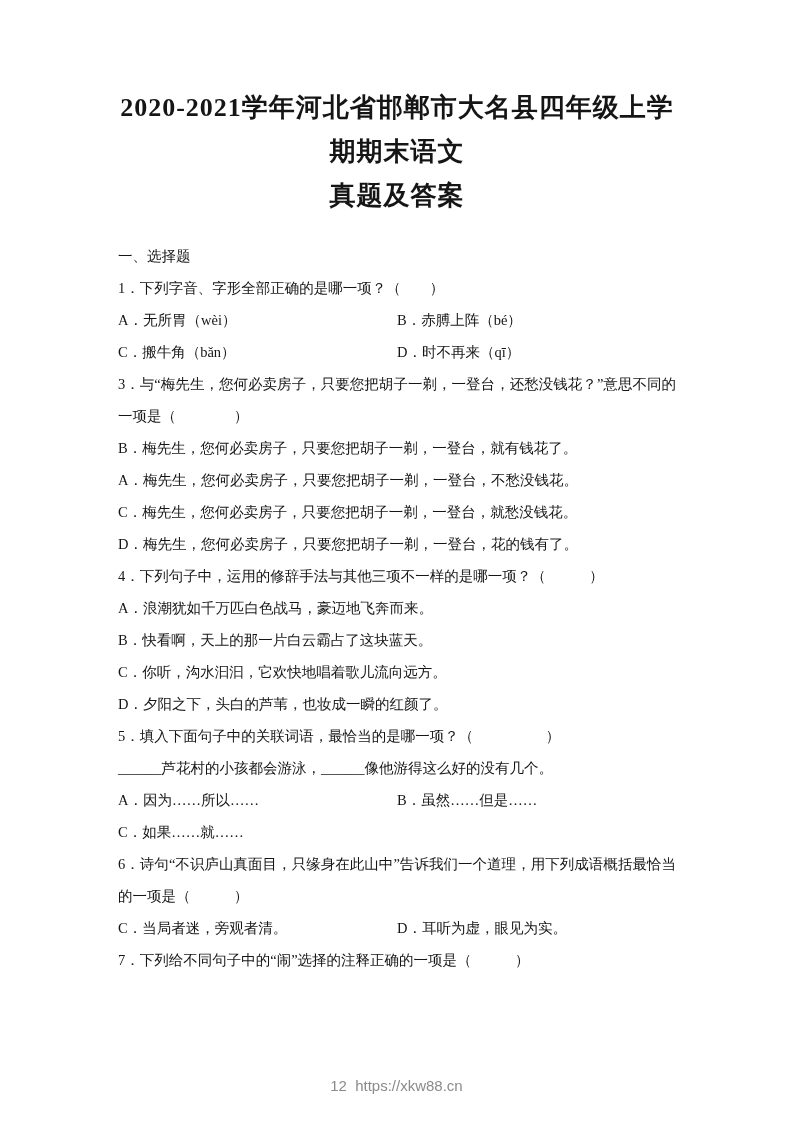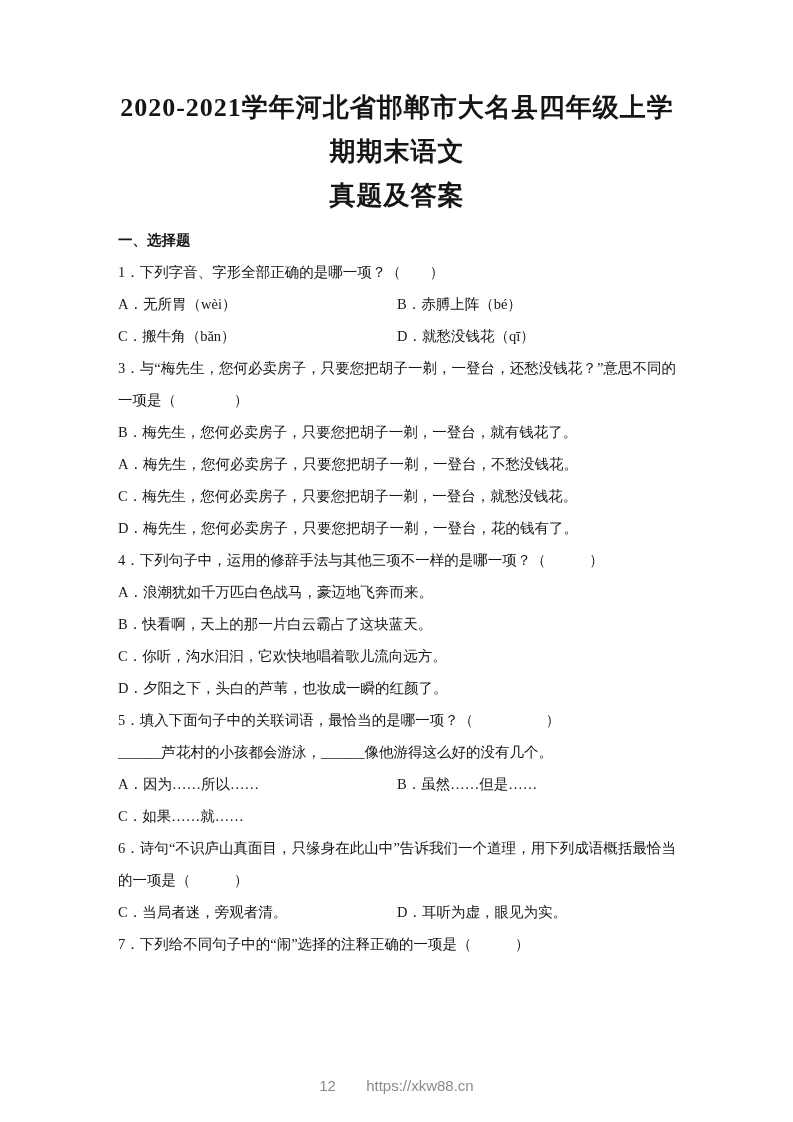--- a/index.html
+++ b/index.html
@@ -20,63 +20,63 @@
   }
   .title {
     margin-top: 86px;
     text-align: center;
     font-weight: bold;
     font-size: 26px;
     line-height: 44px;
     letter-spacing: 1px;
   }
   .section-header {
-    margin-top: 6px;
-    font-weight: bold;
+    margin-top: 22px;
+    font-weight: normal;
     font-size: 14.5px;
     line-height: 32px;
   }
   .line {
     font-size: 14.5px;
     line-height: 32px;
   }
   .stem { text-align: justify; }
   .opt-row { display: flex; }
   .opt { width: 50%; }
   .footer {
     position: absolute;
     left: 0;
     right: 0;
     bottom: 28px;
     text-align: center;
     color: #8b8b8b;
     font-size: 15px;
     font-family: "Liberation Sans", "DejaVu Sans", sans-serif;
   }
-  .footer span { margin: 0 13px; }
+  .footer span { margin: 0 2px; }
 </style>
 </head>
 <body>
 
 <div class="content">
   <div class="title">
     <div>2020-2021学年河北省邯郸市大名县四年级上学期期末语文</div>
     <div>真题及答案</div>
   </div>
   <div class="section-header">一、选择题</div>
   <div>
       <div class="question">
         <div class="line stem">1．下列字音、字形全部正确的是哪一项？（　　）</div>
         <div class="line opt-row">
           <span class="opt">A．无所胃（wèi）</span>
           <span class="opt">B．赤膊上阵（bé）</span>
         </div>
         <div class="line opt-row">
           <span class="opt">C．搬牛角（bǎn）</span>
-          <span class="opt">D．就愁没钱花（qī）</span>
+          <span class="opt">D．时不再来（qī）</span>
         </div>
       </div>
       <div class="question">
         <div class="line stem">3．与“梅先生，您何必卖房子，只要您把胡子一剃，一登台，还愁没钱花？”意思不同的一项是（　　　　）</div>
         <div class="line">B．梅先生，您何必卖房子，只要您把胡子一剃，一登台，就有钱花了。</div>
         <div class="line">A．梅先生，您何必卖房子，只要您把胡子一剃，一登台，不愁没钱花。</div>
         <div class="line">C．梅先生，您何必卖房子，只要您把胡子一剃，一登台，就愁没钱花。</div>
         <div class="line">D．梅先生，您何必卖房子，只要您把胡子一剃，一登台，花的钱有了。</div>
       </div>
       <div class="question">

